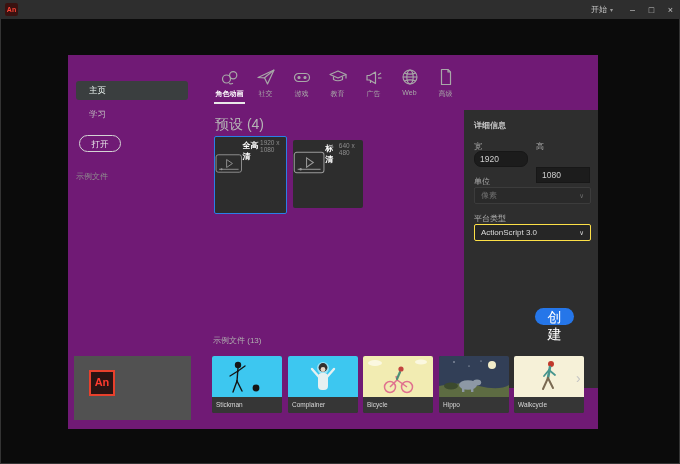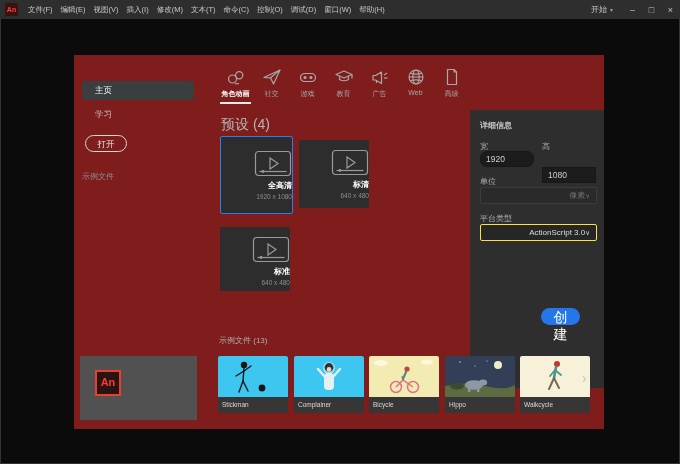--- a/index.html
+++ b/index.html
@@ -13,21 +13,21 @@
   .applogo { width:13px; height:13px; background:#3a1210; color:#ff4437; font-size:7px;
              font-weight:bold; text-align:center; line-height:13px; border-radius:2px; flex:none; }
   .menus { display:flex; margin-left:6px; }
   .menu-item { font-size:7.5px; color:#c8c8c8; padding:0 4px; white-space:nowrap; }
   .mb-right { margin-left:auto; display:flex; align-items:center; }
   .workspace { font-size:8px; color:#c8c8c8; margin-right:10px; white-space:nowrap; }
   .workspace .caret { font-size:6px; color:#9a9a9a; margin-left:3px; }
   .winbtn { width:19px; text-align:center; font-size:9px; color:#c0c0c0; }
 
   
-  .panel { position:absolute; left:74px; top:55px; width:530px; height:374px; background:#7f1d1d; }
+  .panel { position:absolute; left:68px; top:55px; width:530px; height:374px; background:#701a75; }
 
   
   .side-home { position:absolute; left:8px; top:26px; width:112px; height:19px; background:#3a3e3f;
                border-radius:3px; font-size:8.5px; color:#edf5f2; line-height:19px; padding-left:13px;
                box-sizing:border-box; }
   .side-learn { position:absolute; left:21px; top:54px; font-size:8.5px; color:#c2c2c2; }
   .open-btn { position:absolute; left:11px; top:80px; width:42px; height:17px; background:transparent;
               border:1px solid #d4d4d4; border-radius:9px; font-size:8.5px; color:#ececec;
               text-align:center; line-height:15px; box-sizing:border-box; font-family:inherit; }
   .side-footer { position:absolute; left:8px; top:116px; font-size:8px; color:#8f8f8f; }
@@ -37,21 +37,21 @@
   .tab { width:31px; display:flex; flex-direction:column; align-items:center; }
   .tab svg { display:block; }
   .tlabel { font-size:7px; color:#a8a8a8; margin-top:2px; white-space:nowrap; }
   .tab .bar { height:2px; width:100%; margin-top:3px; background:transparent; }
   .tab.active .tlabel { color:#ffffff; font-weight:bold; }
   .tab.active .bar { background:#e9e9e9; }
 
   
   .presets-h { position:absolute; left:147px; top:61px; font-size:14px; color:#b5b5b5; }
   .pcard { position:absolute; background:#2d2d2d; border-radius:2px; display:flex;
-           flex-direction:column; align-items:flex-end; box-sizing:border-box; }
+           flex-direction:row; align-items:flex-start; box-sizing:border-box; }
   .pcard.sel { border:1px solid #2a7fe8; }
   .pc1 { left:146px; top:81px; width:73px; height:78px; }
   .pc2 { left:225px; top:85px; width:70px; height:68px; }
   .pc3 { left:302px; top:85px; width:70px; height:68px; }
   .pc4 { left:146px; top:172px; width:70px; height:64px; }
   .pcard svg { margin-top:9px; }
   .pc1 svg { margin-top:13px; }
   .pname { font-size:8px; color:#ffffff; font-weight:bold; margin-top:3px; }
   .psize { font-size:6.5px; color:#8d8d8d; margin-top:2px; }
 
@@ -59,21 +59,21 @@
   .details { position:absolute; left:396px; top:55px; width:134px; height:278px; background:#2e2e2e; }
   .d-h { position:absolute; left:10px; top:10px; font-size:8px; font-weight:bold; color:#c9c9c9; }
   .d-label { position:absolute; font-size:8px; color:#b0b0b0; }
   .lw { left:10px; top:31px; } .lh { left:72px; top:31px; }
   .lu { left:10px; top:66px; border-bottom:1px dotted #6f6f6f; padding-bottom:1px; }
   .lp { left:10px; top:103px; border-bottom:1px dotted #6f6f6f; padding-bottom:1px; }
   .d-input { position:absolute; width:54px; height:16px; background:#1c1c1c; border:1px solid #171717;
              color:#cfcfcf; font-size:8.5px; padding:0 5px; box-sizing:border-box; font-family:inherit; }
   .iw { left:10px; top:41px;border-radius:7px; } .ih { left:72px; top:41px;margin-top:16px; }
   .dd { position:absolute; left:10px; width:117px; height:17px; border-radius:2px; font-size:8px;
-        box-sizing:border-box; display:flex; align-items:center; justify-content:flex-end;
+        box-sizing:border-box; display:flex; align-items:center; justify-content:space-between;
         padding:3px 6px; }
   .dd.units { top:77px; background:#2a2a2a; color:#707070; border:1px solid #3c3c3c; }
   .dd.platform { top:114px; background:#262626; color:#dcdcdc; border:1px solid #fde047; }
   .dd .chev { font-size:6.5px; }
   .create-btn { position:absolute; left:71px; top:198px; width:39px; height:17px; background:#2576e9;
                 border:none; border-radius:9px; color:#ffffff; font-size:14px; text-align:center;
                 line-height:17px; font-family:inherit; }
 
   
   .samples-h { position:absolute; left:145px; top:280px; font-size:8px; color:#b0b0b0; }
@@ -90,33 +90,20 @@
              border:2px solid #e8402c; box-sizing:border-box; color:#ff3b2f; font-weight:bold;
              font-size:11px; text-align:center; line-height:21px; }
 </style>
 </head>
 <body>
 
 <div class="window">
 
   <div class="menubar">
     <div class="applogo">An</div>
-    <div class="menus">
-      <span class="menu-item">文件(F)</span>
-      <span class="menu-item">编辑(E)</span>
-      <span class="menu-item">视图(V)</span>
-      <span class="menu-item">插入(I)</span>
-      <span class="menu-item">修改(M)</span>
-      <span class="menu-item">文本(T)</span>
-      <span class="menu-item">命令(C)</span>
-      <span class="menu-item">控制(O)</span>
-      <span class="menu-item">调试(D)</span>
-      <span class="menu-item">窗口(W)</span>
-      <span class="menu-item">帮助(H)</span>
-    </div>
     <div class="mb-right">
       <span class="workspace"><span>开始</span><span class="caret">▾</span></span>
       <span class="winbtn">–</span>
       <span class="winbtn">□</span>
       <span class="winbtn">×</span>
     </div>
   </div>
 
   <div class="panel">
 
@@ -228,32 +215,20 @@
           <path d="M16 8 L24 13.5 L16 19 Z"></path>
             <path d="M5.5 21.5 H32.5"></path>
         </g>
         <circle cx="9" cy="21.5" r="1.4" fill="#9a9a9a"></circle>
       </svg>
       <span class="pname">标清</span>
       <span class="psize">640 x 480</span>
     </div>
 
 
-    <div class="pcard pc4">
-      <svg width="38" height="27" viewBox="0 0 38 27">
-        <g fill="none" stroke="#9a9a9a" stroke-width="1.2">
-          <rect x="1.5" y="1.5" width="35" height="24" rx="3"></rect>
-          <path d="M16 8 L24 13.5 L16 19 Z"></path>
-            <path d="M5.5 21.5 H32.5"></path>
-        </g>
-        <circle cx="9" cy="21.5" r="1.4" fill="#9a9a9a"></circle>
-      </svg>
-      <span class="pname">标准</span>
-      <span class="psize">640 x 480</span>
-    </div>
 
     <div class="details">
       <div class="d-h">详细信息</div>
       <span class="d-label lw">宽</span>
       <span class="d-label lh">高</span>
       <input class="d-input iw" value="1920" style="">
       <input class="d-input ih" value="1080" style="">
       <span class="d-label lu">单位</span>
       <div class="dd units">
         <span>像素</span>

